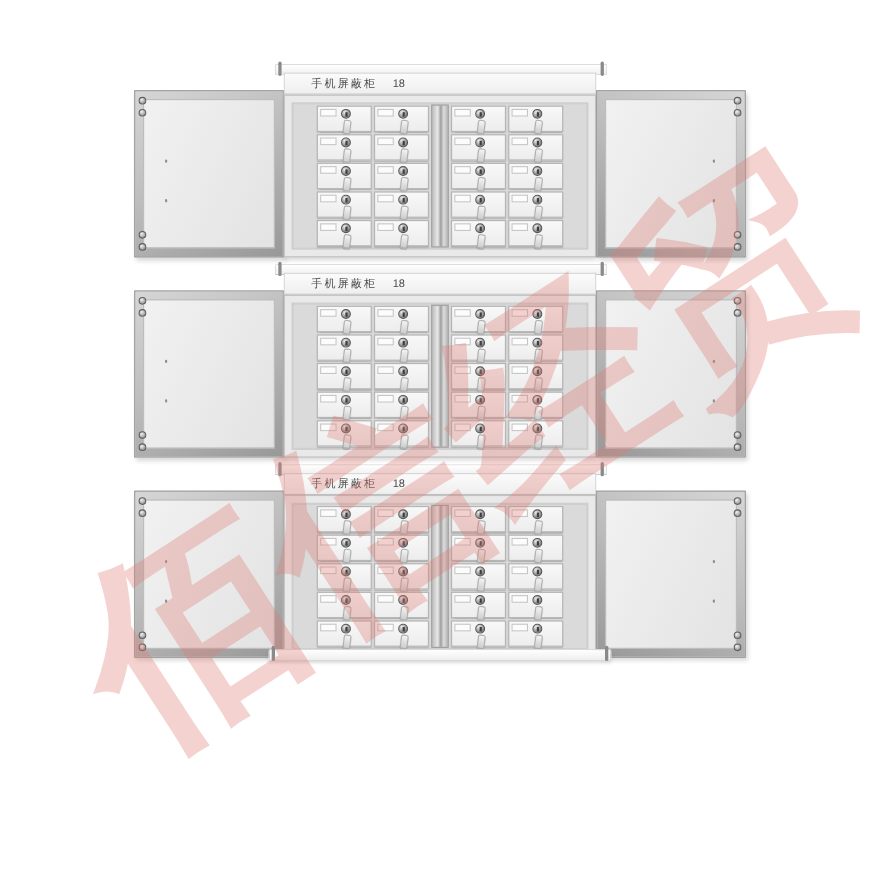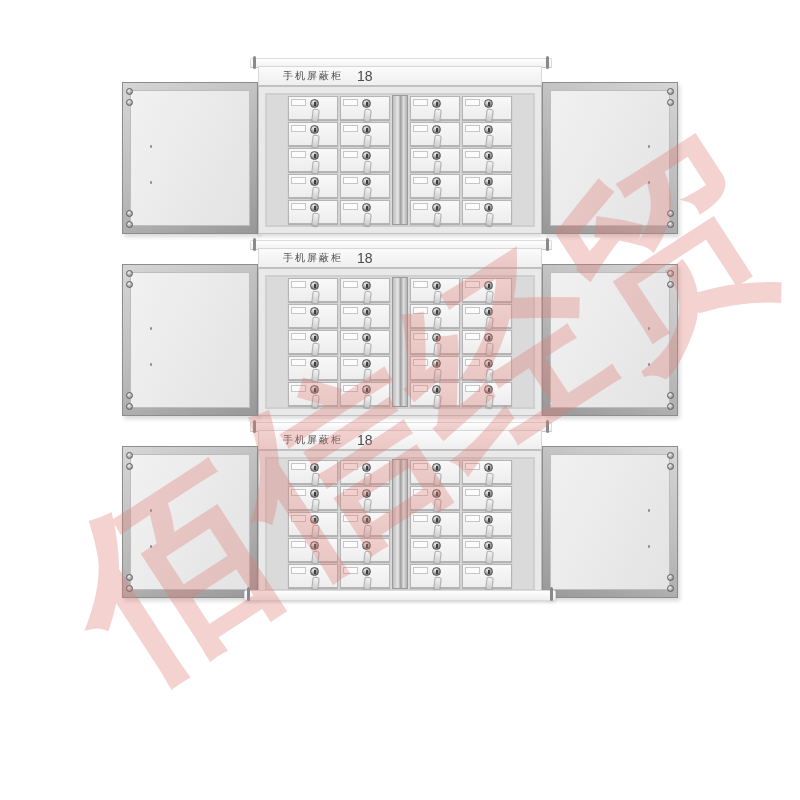--- a/index.html
+++ b/index.html
@@ -22,21 +22,21 @@
   .pin-l{left:2px;} .pin-r{right:2px;}
 
   .center{position:absolute;left:138px;width:284px;top:0;height:182px;}
   .header{
     position:absolute;left:0;right:0;top:8px;height:20px;
     background:linear-gradient(#fbfbfb,#efefef);
     border:1px solid #d8d8d8;border-bottom:1px solid #bfbfbf;
     box-sizing:border-box;display:flex;align-items:center;gap:14px;
     padding-left:24px;color:#4a4a4a;font-size:10px;letter-spacing:2px;
   }
-  .hnum{letter-spacing:0;font-size:14px;}
+  .hnum{letter-spacing:0;font-size:10px;}
   .body{
     position:absolute;left:0;right:0;top:28px;height:148px;box-sizing:border-box;
     background:#dadada;border:1px solid #c2c2c2;
     box-shadow:inset 0 0 0 6px #e9e9e9, inset 0 0 0 8px #cfcfcf, 0 3px 3px rgba(0,0,0,.12);
   }
   .cellgrid{
     position:absolute;top:9px;bottom:9px;width:102px;
     display:grid;grid-template-columns:repeat(2,1fr);grid-template-rows:repeat(5,1fr);
     gap:2px;
   }

